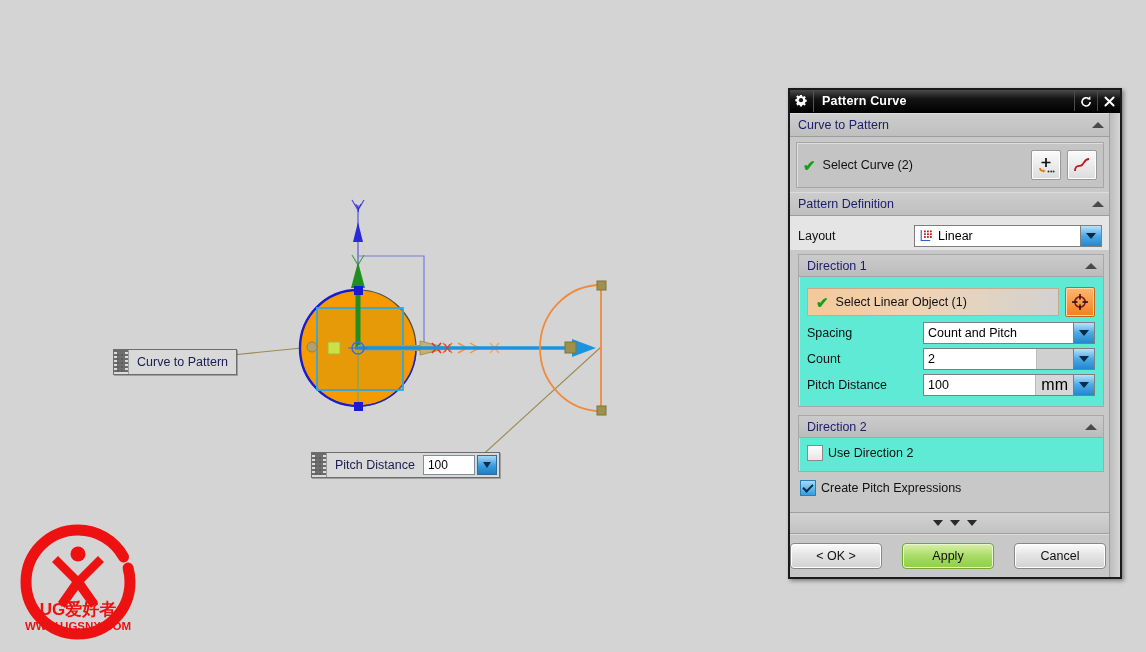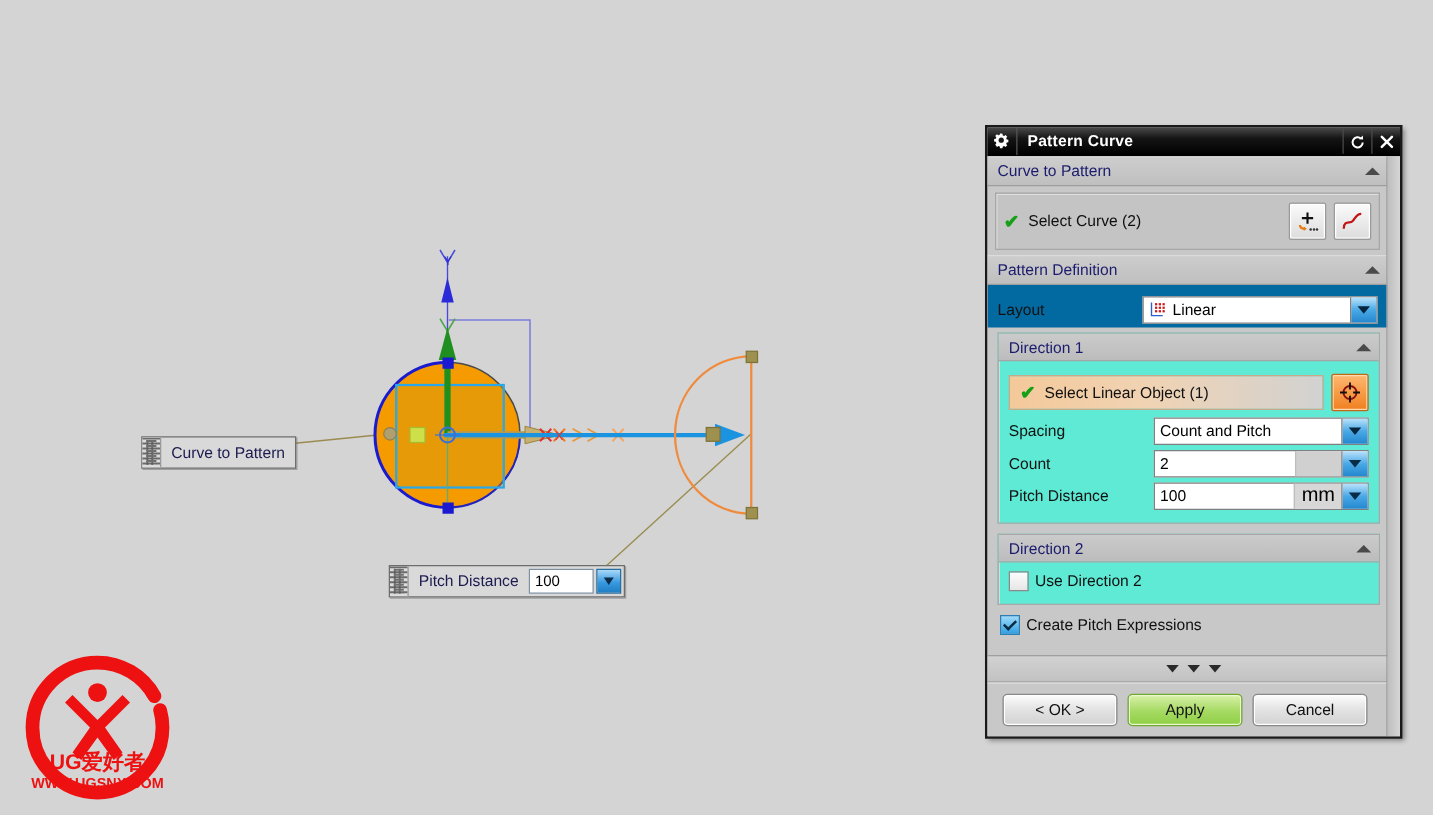--- a/index.html
+++ b/index.html
@@ -59,21 +59,21 @@
     border:1px solid #2b6f9e;
     display:flex;align-items:center;justify-content:center;
   }
   .spinbtn .tri{
     width:0;height:0;border-left:4px solid transparent;border-right:4px solid transparent;
     border-top:6px solid #0b2d4a;
   }
 
   
   #dialog{
-    position:absolute;left:788px;top:100px;width:330px;height:487px;
+    position:absolute;left:788px;top:88px;width:330px;height:487px;
     background:#c8c8c8;
     border:2px solid #1a1a1a;
     box-shadow:2px 2px 4px rgba(0,0,0,.4);
     display:flex;flex-direction:column;
   }
   .titlebar{
     height:22px;flex:0 0 22px;
     background:linear-gradient(to bottom,#4a4a4a,#141414 40%,#000 100%);
     display:flex;align-items:center;
     border-bottom:1px solid #000;
@@ -110,21 +110,21 @@
     padding:0 6px 0 8px;
     color:#1c1c6e;font-size:12.5px;
     background:linear-gradient(to bottom,#cdcdcd,#bfbfbf);
     border-bottom:1px solid #9d9d9d;
     border-top:1px solid #dcdcdc;
   }
   .chev-up{
     width:0;height:0;border-left:6px solid transparent;border-right:6px solid transparent;
     border-bottom:6px solid #4a4a4a;
   }
-  .sec-body{background:#0369a1;padding:6px 8px;}
+  .sec-body{background:#e5e5e5;padding:6px 8px;}
 
   
   .sel-panel{
     background:#c4c4c4;
     border:1px solid #a6a6a6;
     box-shadow:inset 1px 1px 0 #dedede;
     padding:7px 6px;
     display:flex;align-items:center;gap:6px;
     margin:5px 6px 4px 6px;
   }
@@ -223,21 +223,21 @@
     display:flex;align-items:center;justify-content:center;gap:7px;
   }
   .chev-dn{
     width:0;height:0;border-left:5px solid transparent;border-right:5px solid transparent;
     border-top:6px solid #2a2a2a;
   }
   
   .btnbar{
     height:42px;flex:0 0 42px;
     background:#c8c8c8;
-    display:flex;align-items:center;justify-content:center;gap:8px;
+    display:flex;align-items:center;justify-content:space-between;gap:8px;
     padding-right:14px;
     border-top:1px solid #dcdcdc;
   }
   .dbtn{
     min-width:66px;height:24px;padding:0 12px;
     background:linear-gradient(to bottom,#fcfcfc,#e2e2e2 50%,#d2d2d2);
     border:1px solid #888;border-radius:4px;
     font-size:12.5px;color:#111;
     display:flex;align-items:center;justify-content:center;
     box-shadow:inset 0 0 0 1px #fff;

